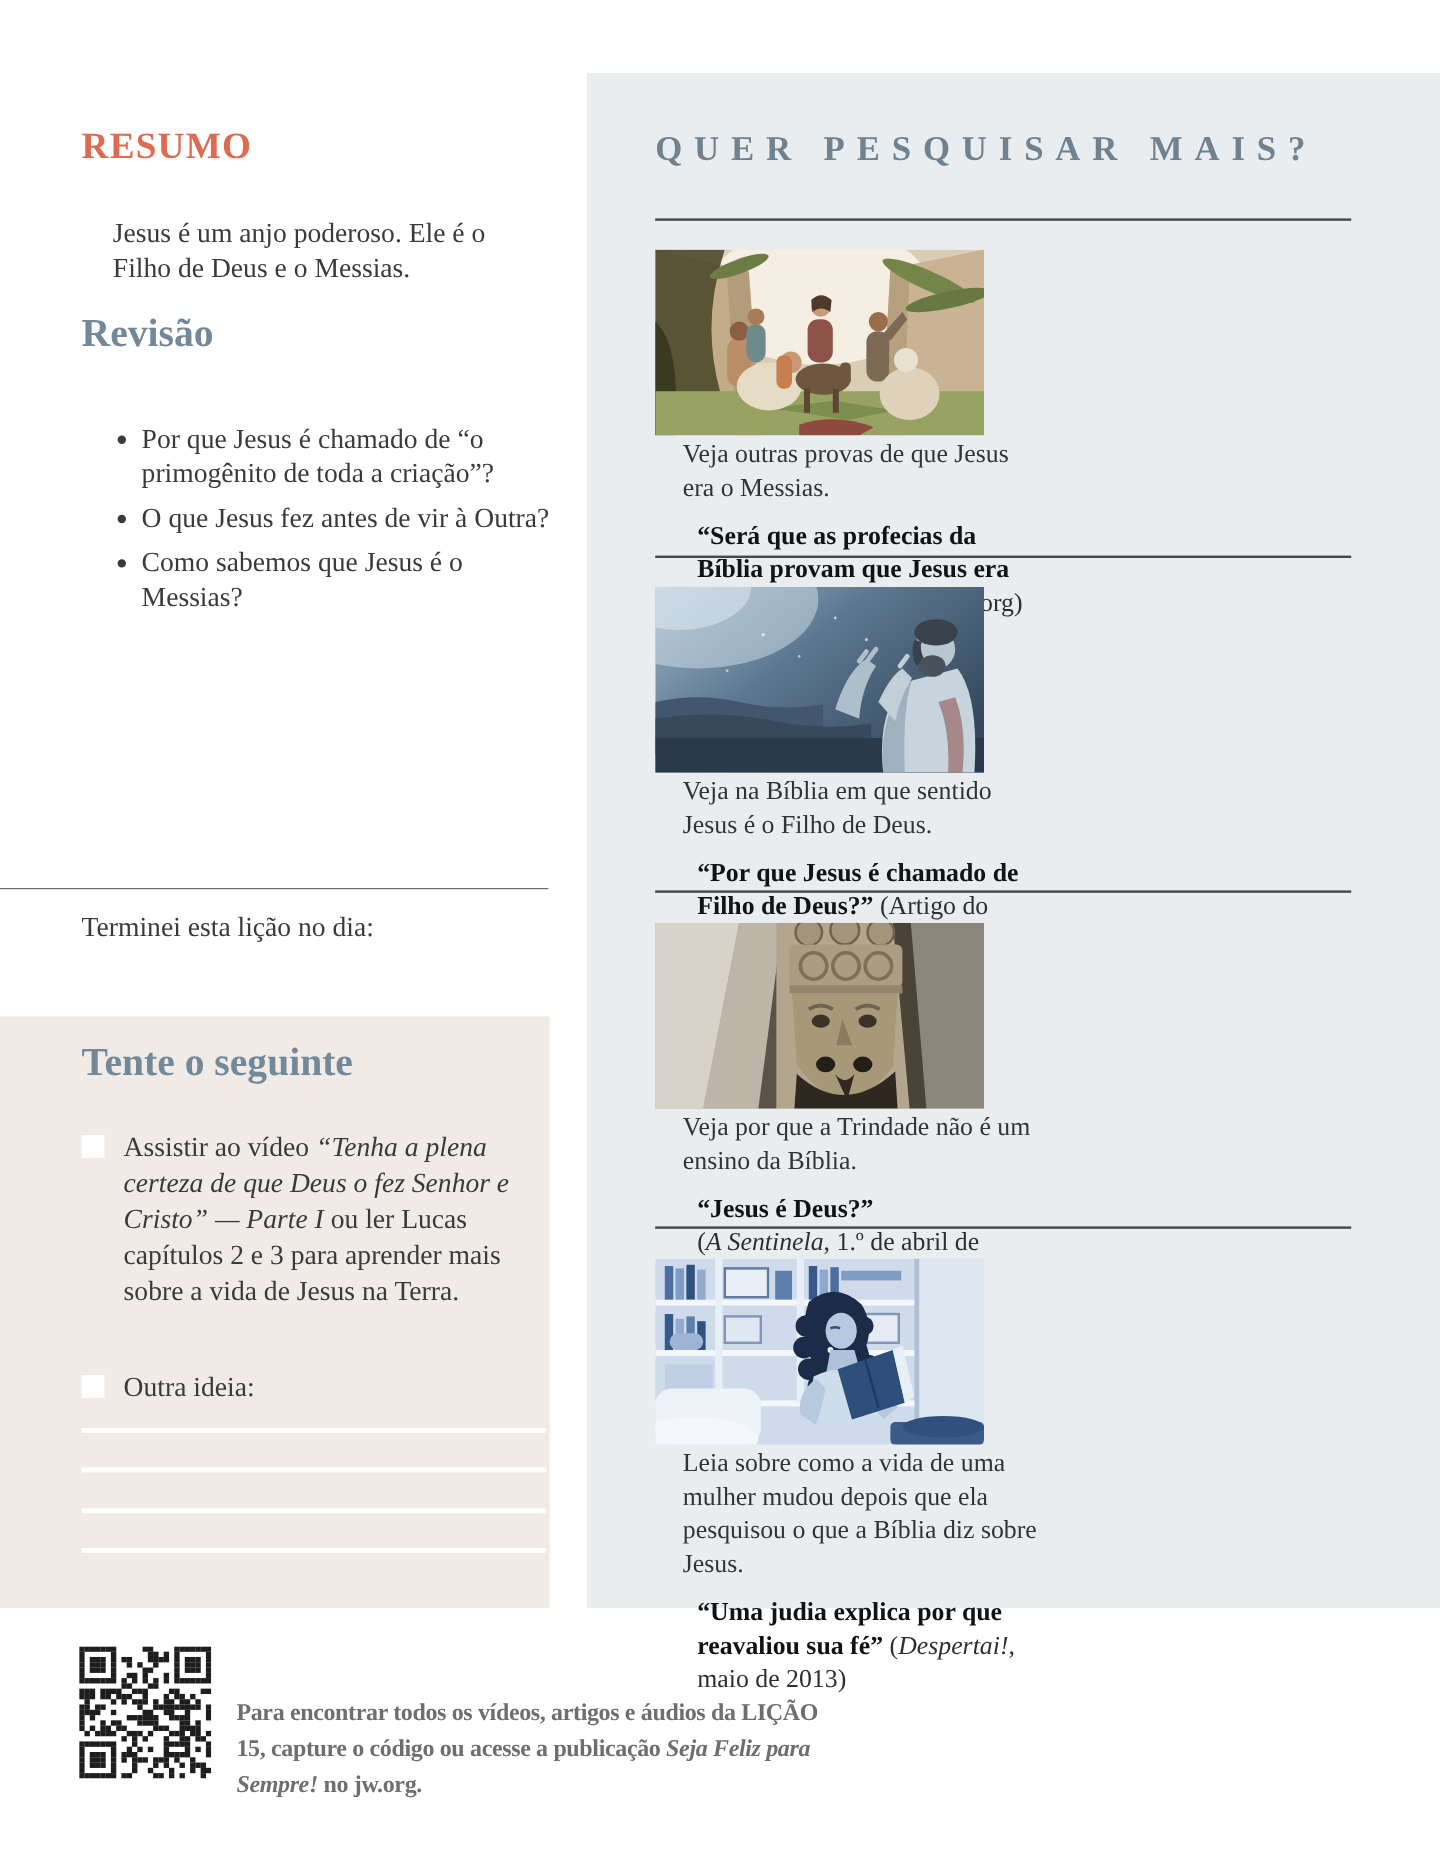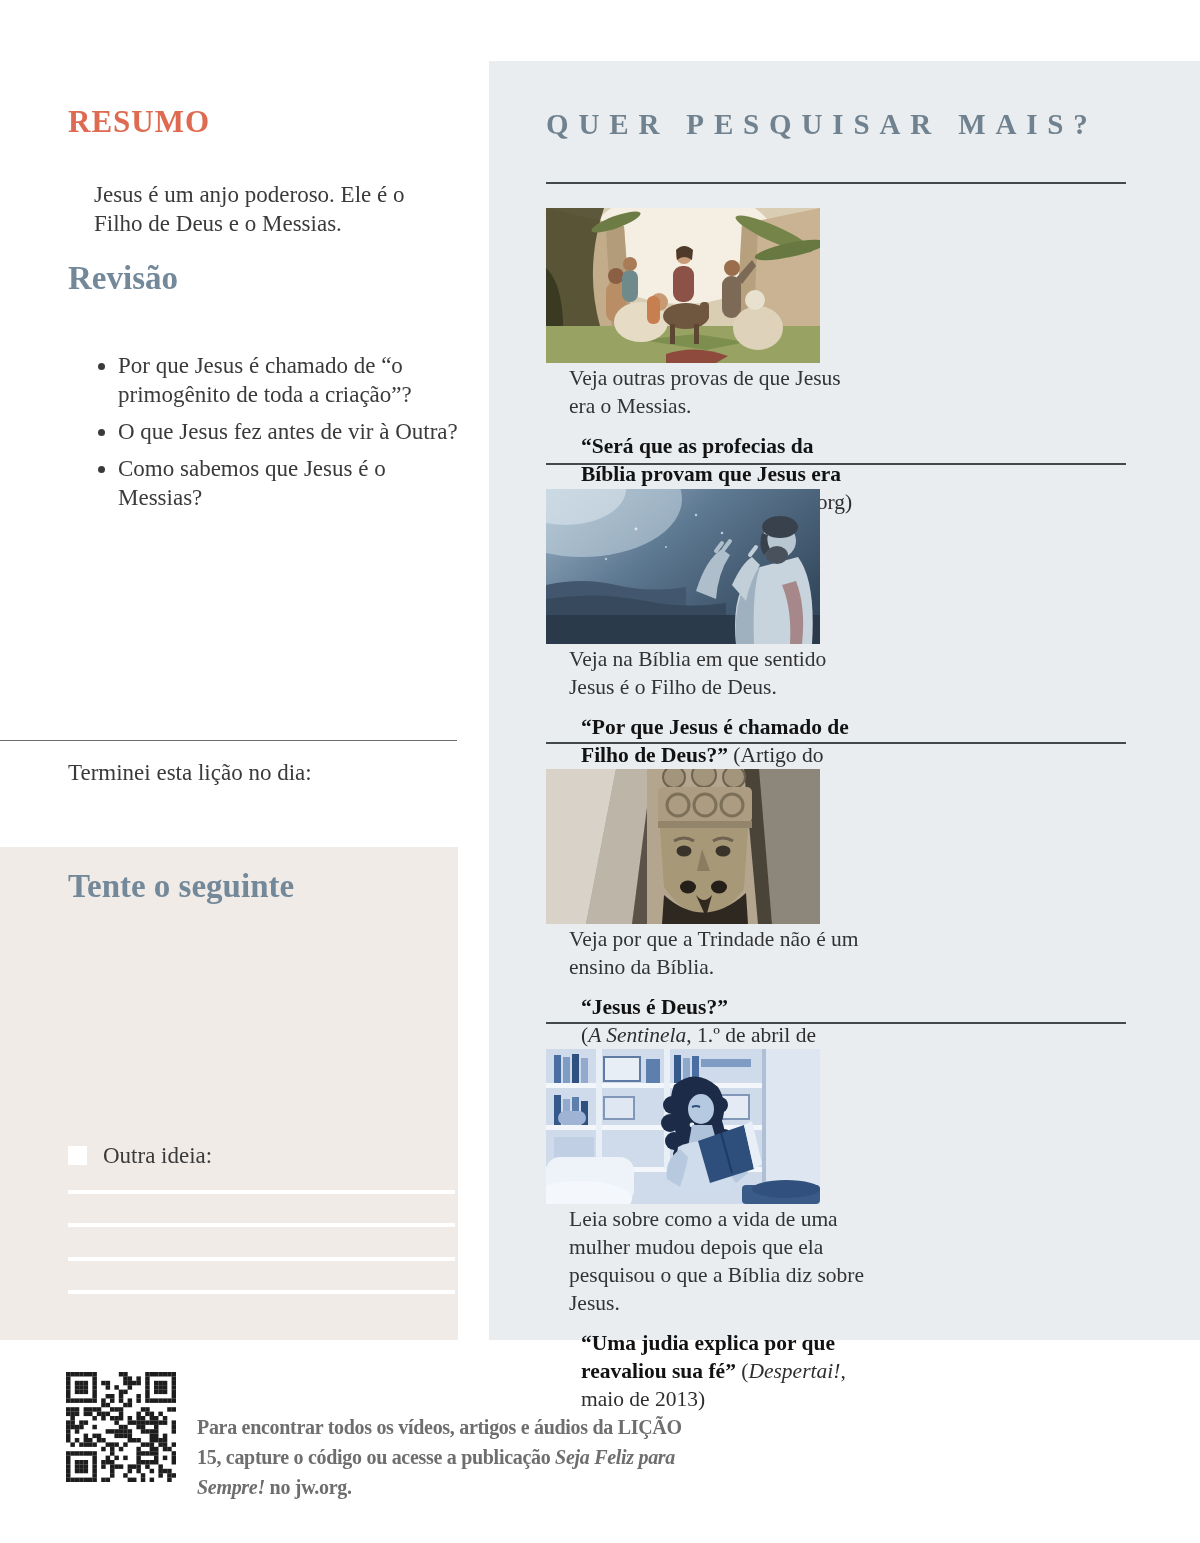--- a/index.html
+++ b/index.html
@@ -59,20 +59,24 @@
     <li>O que Jesus fez antes de vir à Outra?</li>
     <li>Como sabemos que Jesus é o Messias?</li>
   </ul>
 
   <div class="abs divider"></div>
   <p class="abs terminei">Terminei esta lição no dia:</p>
 
   <div class="abs tente-box">
     <h2 class="tente-title">Tente o seguinte</h2>
 
+    <div class="task task1">
+      <span class="box"></span>
+      <p><span>Assistir ao vídeo </span><span class="em">“Tenha a plena certeza de que Deus o fez Senhor e Cristo” — Parte I</span><span> ou ler Lucas capítulos 2 e 3 para aprender mais sobre a vida de Jesus na Terra.</span></p>
+    </div>
 
     <div class="task task2">
       <span class="box"></span>
       <p>Outra ideia:</p>
     </div>
 
     <div class="write-line" style="top:343px"></div>
     <div class="write-line" style="top:376px"></div>
     <div class="write-line" style="top:410px"></div>
     <div class="write-line" style="top:443px"></div>

